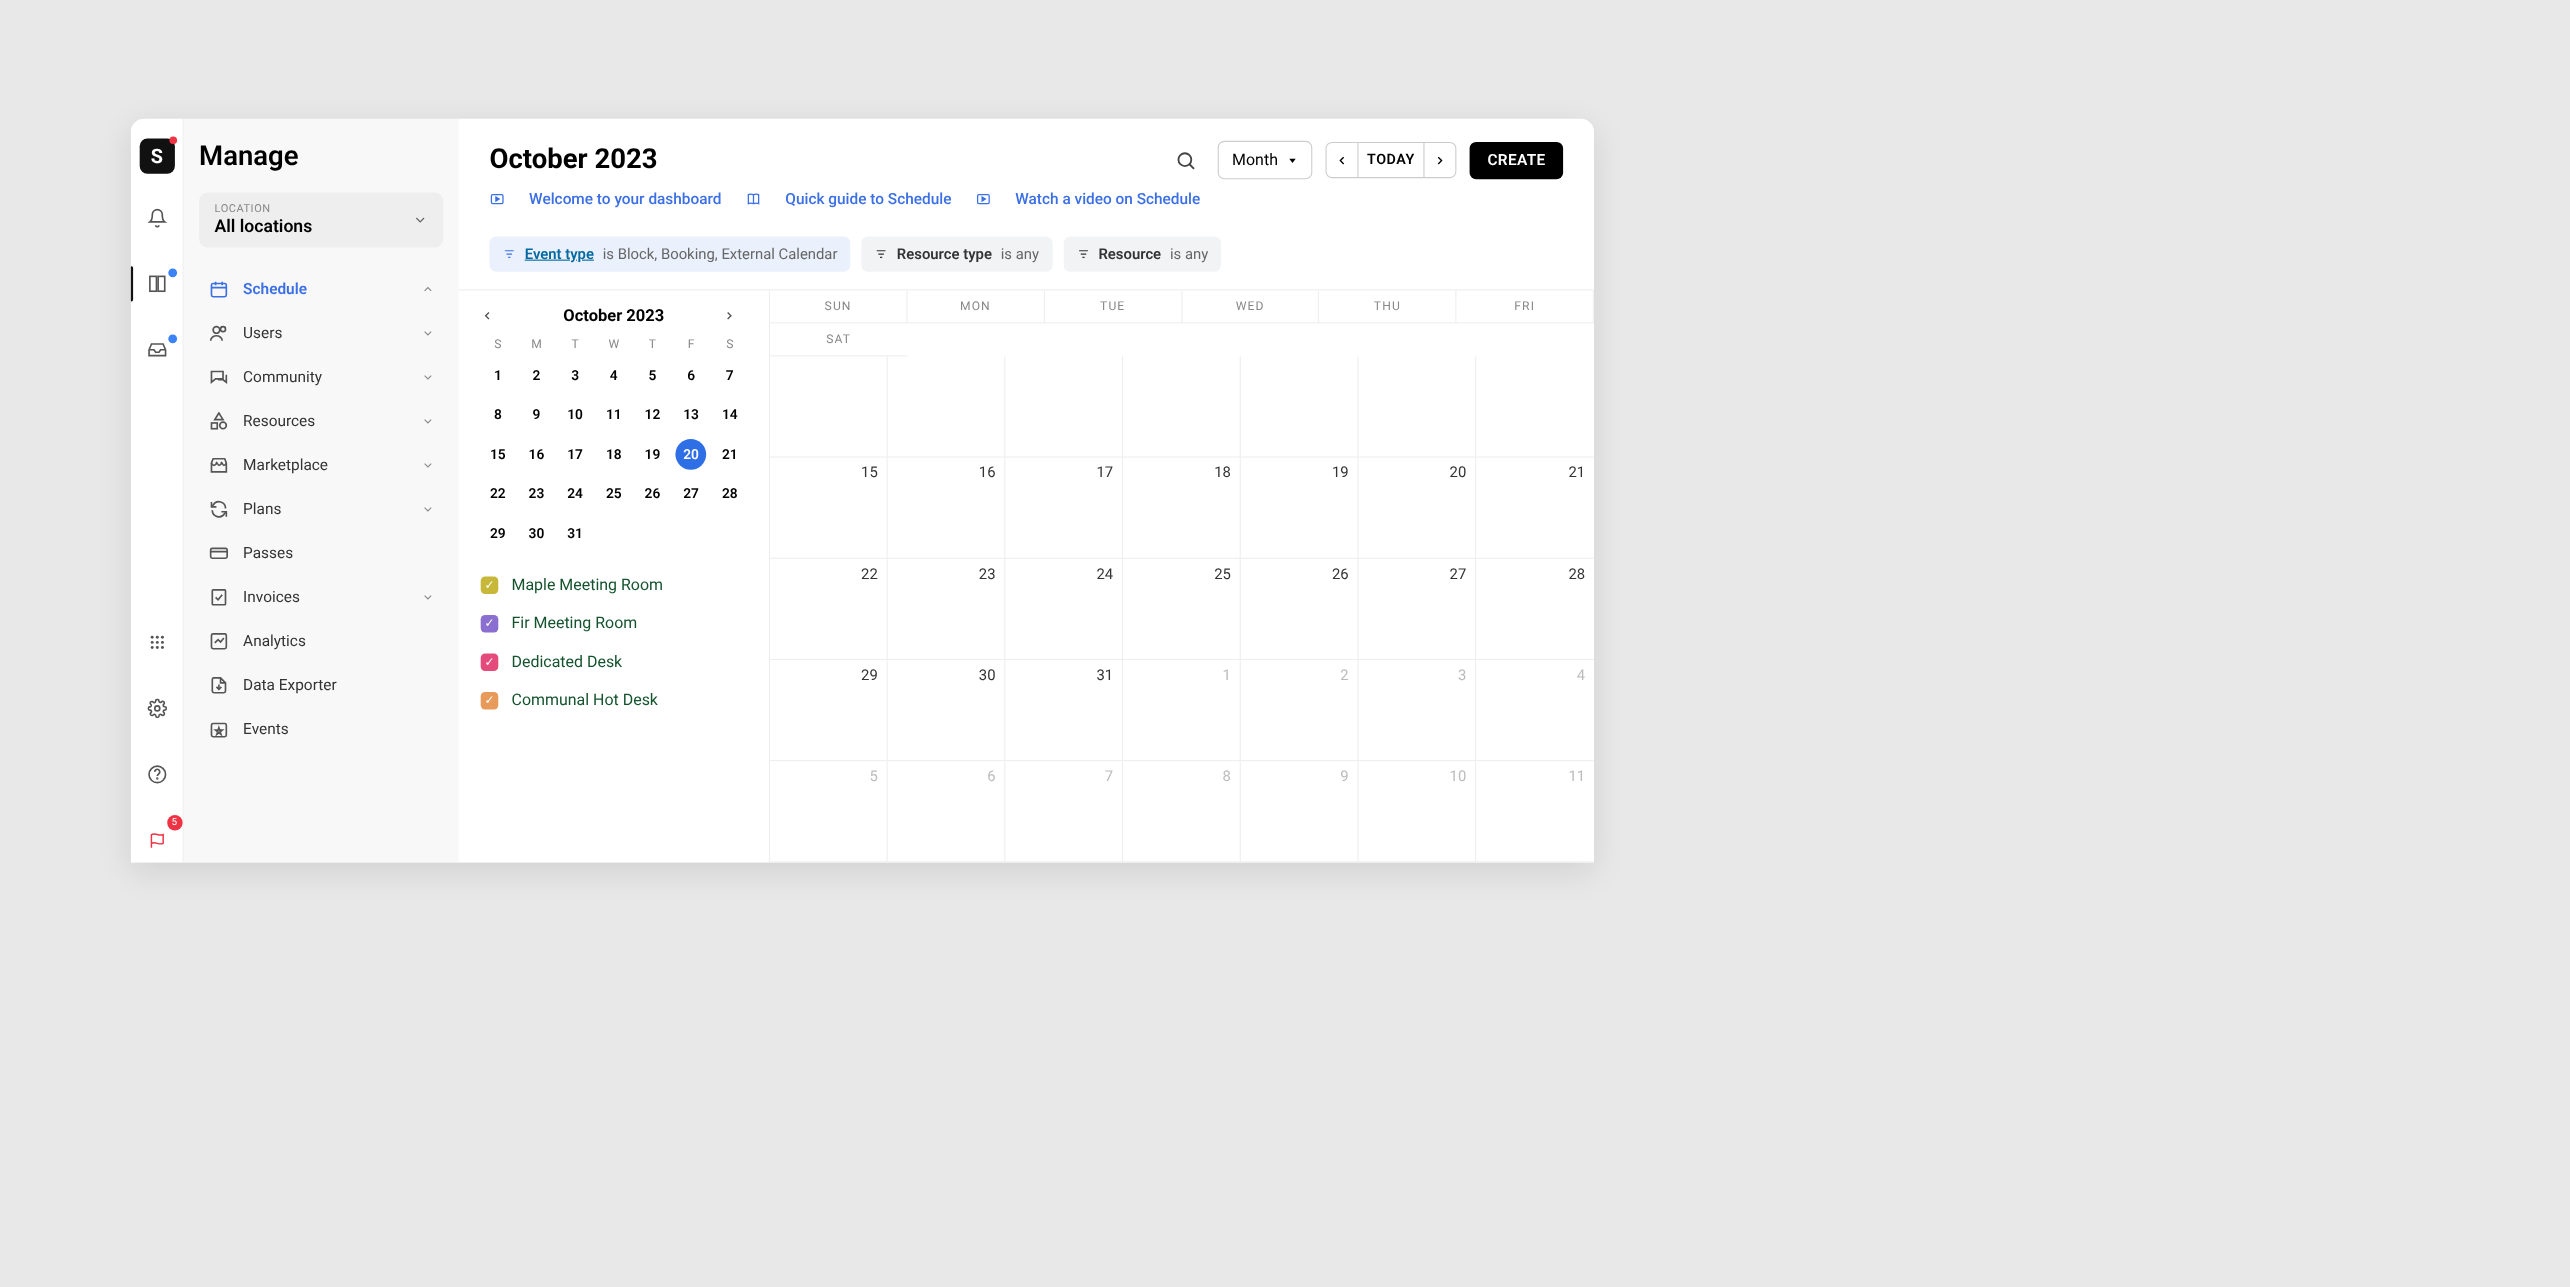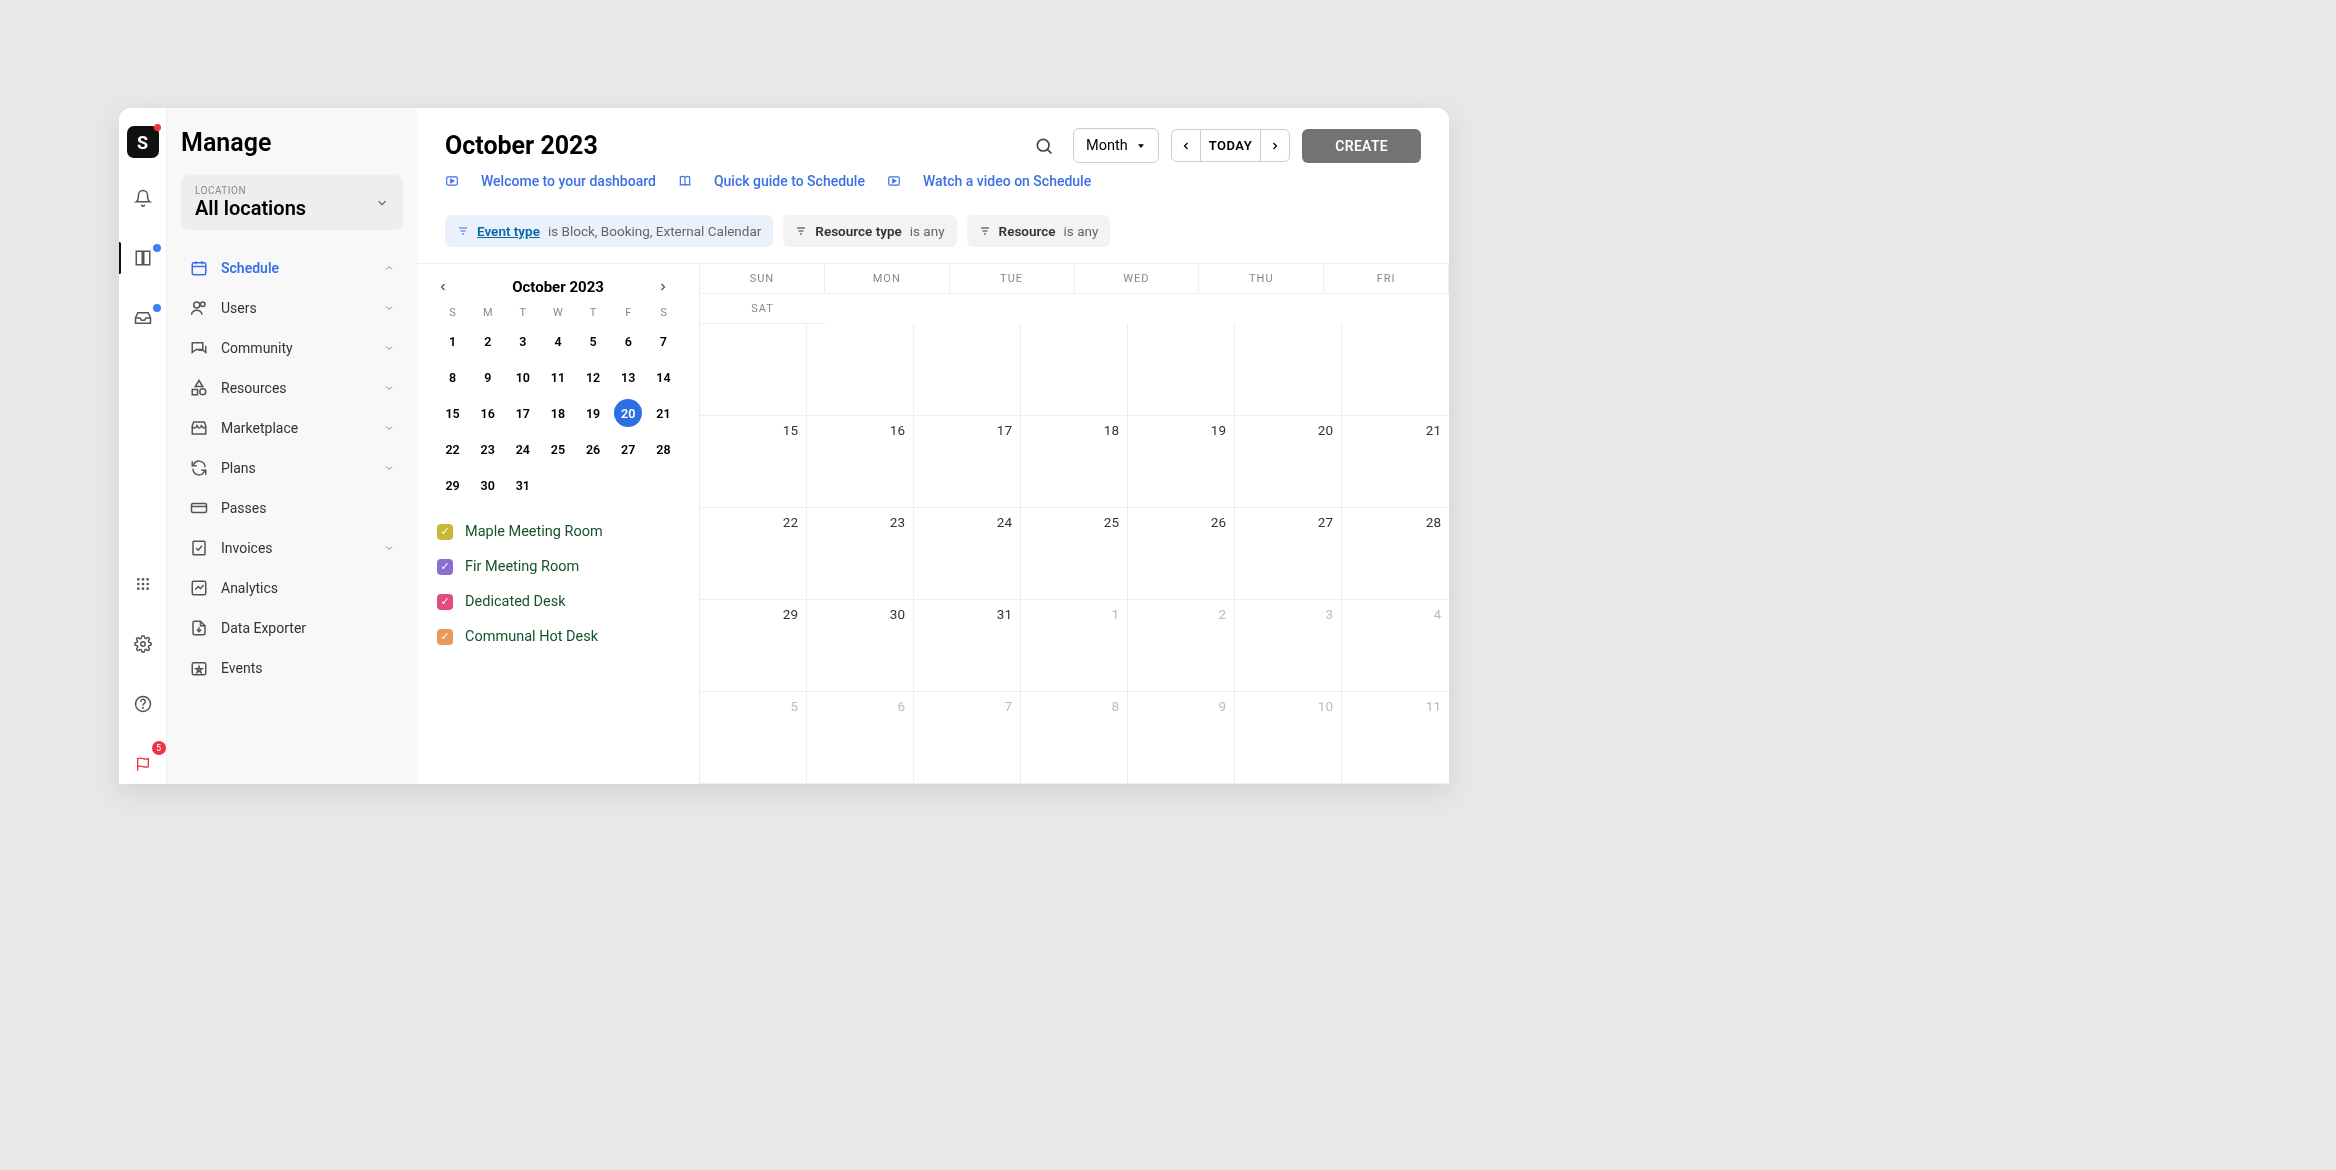--- a/index.html
+++ b/index.html
@@ -13,21 +13,21 @@
 .rail-icon.active { background:#fff; }
 .rail-icon.active::before { content:''; position:absolute; left:-5px; top:4px; bottom:4px; width:3px; background:#111; border-radius:2px; }
 .rail-dot { width:8px; height:8px; background:#3b82f6; border-radius:50%; position:absolute; right:2px; top:6px; }
 .rail .spacer { flex:1; }
 .rail .badge-num { position:absolute; top:-3px; right:-3px; background:#e34; color:#fff; font-size:9px; width:14px; height:14px; border-radius:50%; display:flex;align-items:center;justify-content:center;line-height:1; }
 
 .sidebar { width: 250px; background:#f8f8f8; padding: 20px 14px; overflow:hidden; }
 .sidebar-title { font-size: 25px; font-weight: 600; margin-bottom: 18px; }
 .location-box { background:#eee; border-radius: 8px; padding: 10px 14px; display:flex; align-items:center; justify-content:space-between; cursor:pointer; margin-bottom:18px; }
 .location-box .loc-label { font-size:10px; letter-spacing:0.5px; color:#888; text-transform:uppercase; }
-.location-box .loc-val { font-size:20px; font-weight:600; }
+.location-box .loc-val { font-size:16px; font-weight:600; }
 .nav { list-style:none; }
 .nav-item { display:flex; align-items:center; gap:12px; padding: 10px 8px; cursor:pointer; color:#333; font-size:14px; border-radius:6px; }
 .nav-item.sched { color:#3b6fe6; font-weight:600; }
 .nav-item .ico { width:20px; height:20px; display:flex;align-items:center;justify-content:center; color:#555; flex-shrink:0; }
 .nav-item.sched .ico { color:#3b6fe6; }
 .nav-item .label { flex:1; }
 .nav-item .chev { color:#888; font-size:14px; }
 .nav-sub { list-style:none; padding-left: 42px; margin-bottom:6px; }
 .nav-sub li { padding: 8px 10px; font-size:13.5px; color:#444; cursor:pointer; border-radius:6px; }
 .nav-sub li.active { background:#e6ecf9; color:#3b6fe6; font-weight:600; }
@@ -35,21 +35,21 @@
 .main { flex:1; display:flex; flex-direction:column; background:#fff; }
 .topbar { padding: 20px 28px 12px; }
 .topbar-row1 { display:flex; align-items:center; gap:12px; }
 .page-title { font-size: 25px; font-weight:700; flex:1; }
 .search-btn { width:34px; height:34px; display:flex;align-items:center;justify-content:center; color:#444; cursor:pointer; }
 .view-select { border:1.5px solid #ccc; border-radius:6px; padding: 8px 12px; display:flex; align-items:center; gap:8px; cursor:pointer; font-size:14.5px; }
 .nav-arrows { display:flex; border:1.5px solid #ccc; border-radius:6px; overflow:hidden; }
 .nav-arrows > div { padding: 8px 8px; cursor:pointer; font-size:13px; display:flex;align-items:center; }
 .nav-arrows > div + div { border-left:1.5px solid #ccc; }
 .nav-arrows .today { font-weight:600; letter-spacing:0.5px; }
-.create-btn { background:#737373; color:#fff; padding:9px 33px; border-radius:6px; font-weight:600; font-size:14px; letter-spacing:0.3px; cursor:pointer; }
+.create-btn { background:#000000; color:#fff; padding:9px 16px; border-radius:6px; font-weight:600; font-size:14px; letter-spacing:0.3px; cursor:pointer; }
 .help-links { display:flex; gap:22px; margin-top:10px; }
 .help-link { color:#3b6fe6; font-size:14px; font-weight:500; display:flex; align-items:center; gap:22px; cursor:pointer; }
 .filters { display:flex; gap:10px; padding: 14px 28px 16px; }
 .filter-chip { background:#f2f3f5; border-radius:6px; padding:8px 12px; font-size:13.5px; display:flex; align-items:center; gap:8px; color:#333; cursor:pointer; }
 .filter-chip.blue { background:#eaf0fc; }
 .filter-chip .fname { font-weight:600; }
 .filter-chip.blue .fname { color:#0369a1;text-decoration:underline; }
 .filter-chip .fval { color:#666; }
 
 .body { flex:1; display:flex; border-top:1px solid #eee; overflow:hidden; }

